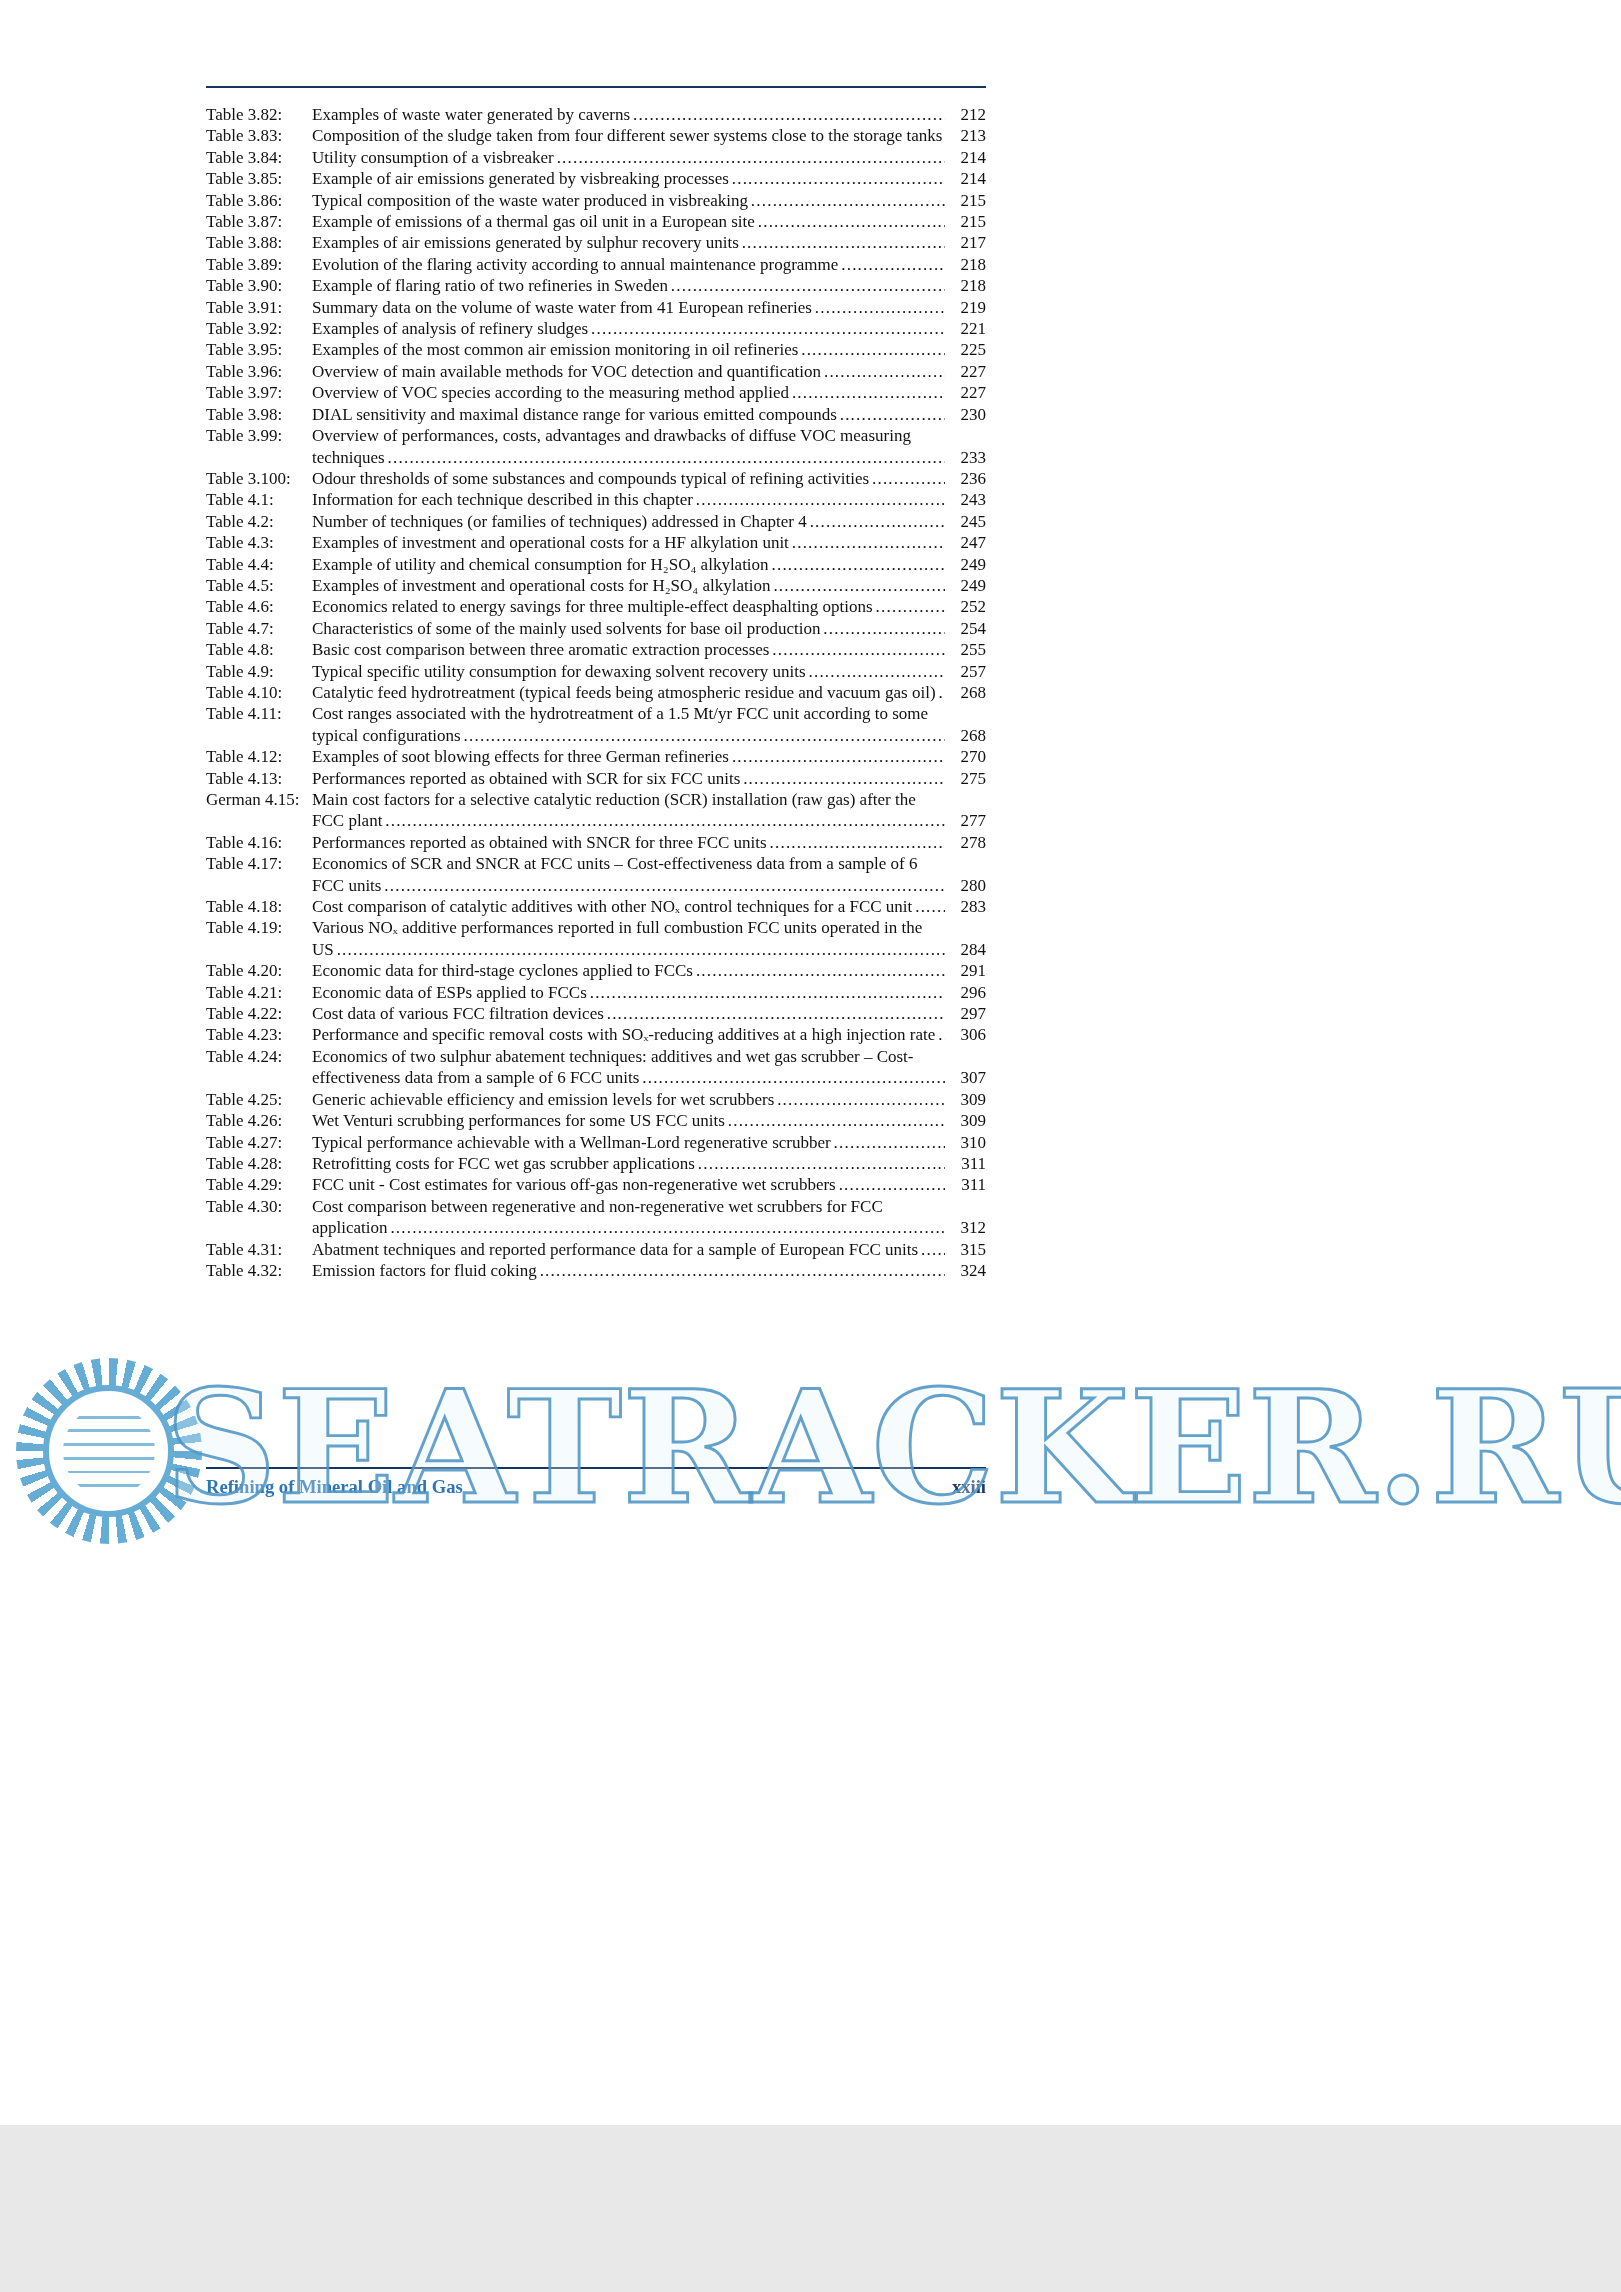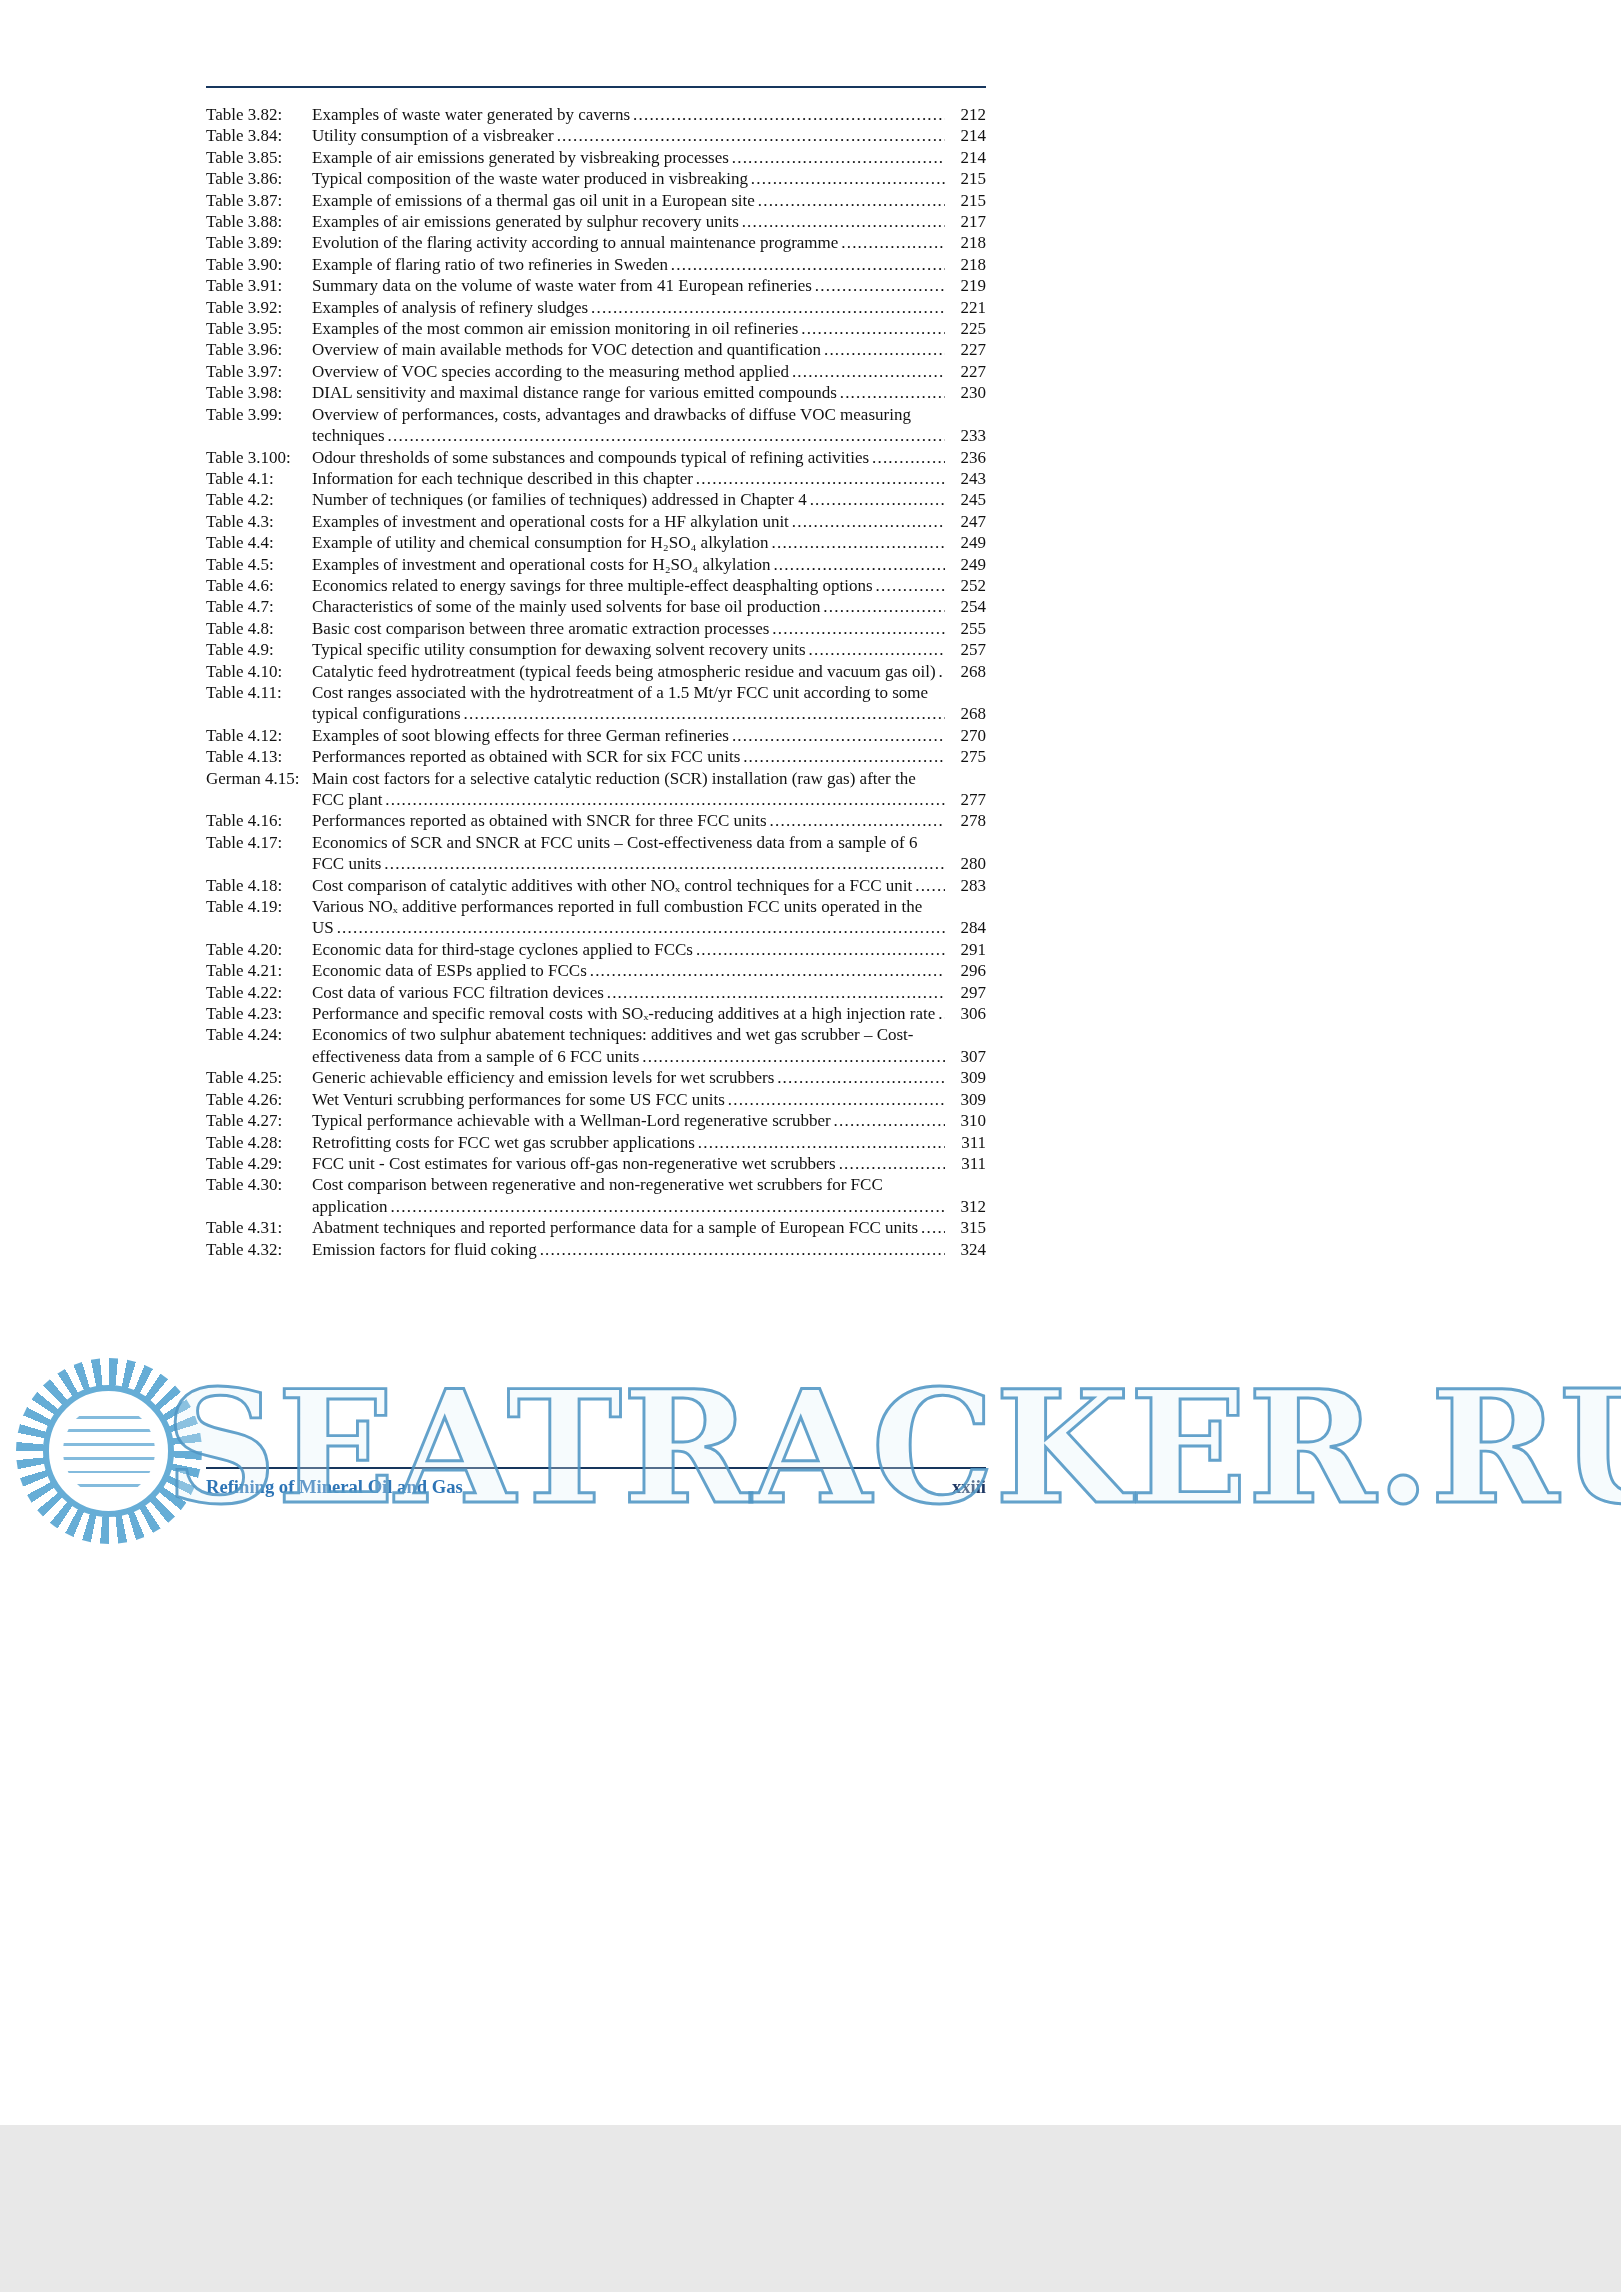--- a/index.html
+++ b/index.html
@@ -126,20 +126,27 @@
 
   <main class="toc">
     <div class="entry">
       <span class="entry-label">Table 3.82:</span>
       <span class="entry-body">
         <span class="entry-desc">Examples of waste water generated by caverns</span>
         <span class="entry-page">212</span>
       </span>
     </div>
 
+    <div class="entry">
+      <span class="entry-label">Table 3.83:</span>
+      <span class="entry-body">
+        <span class="entry-desc">Composition of the sludge taken from four different sewer systems close to the storage tanks</span>
+        <span class="entry-page">213</span>
+      </span>
+    </div>
 
     <div class="entry">
       <span class="entry-label">Table 3.84:</span>
       <span class="entry-body">
         <span class="entry-desc">Utility consumption of a visbreaker</span>
         <span class="entry-page">214</span>
       </span>
     </div>
 
     <div class="entry">

